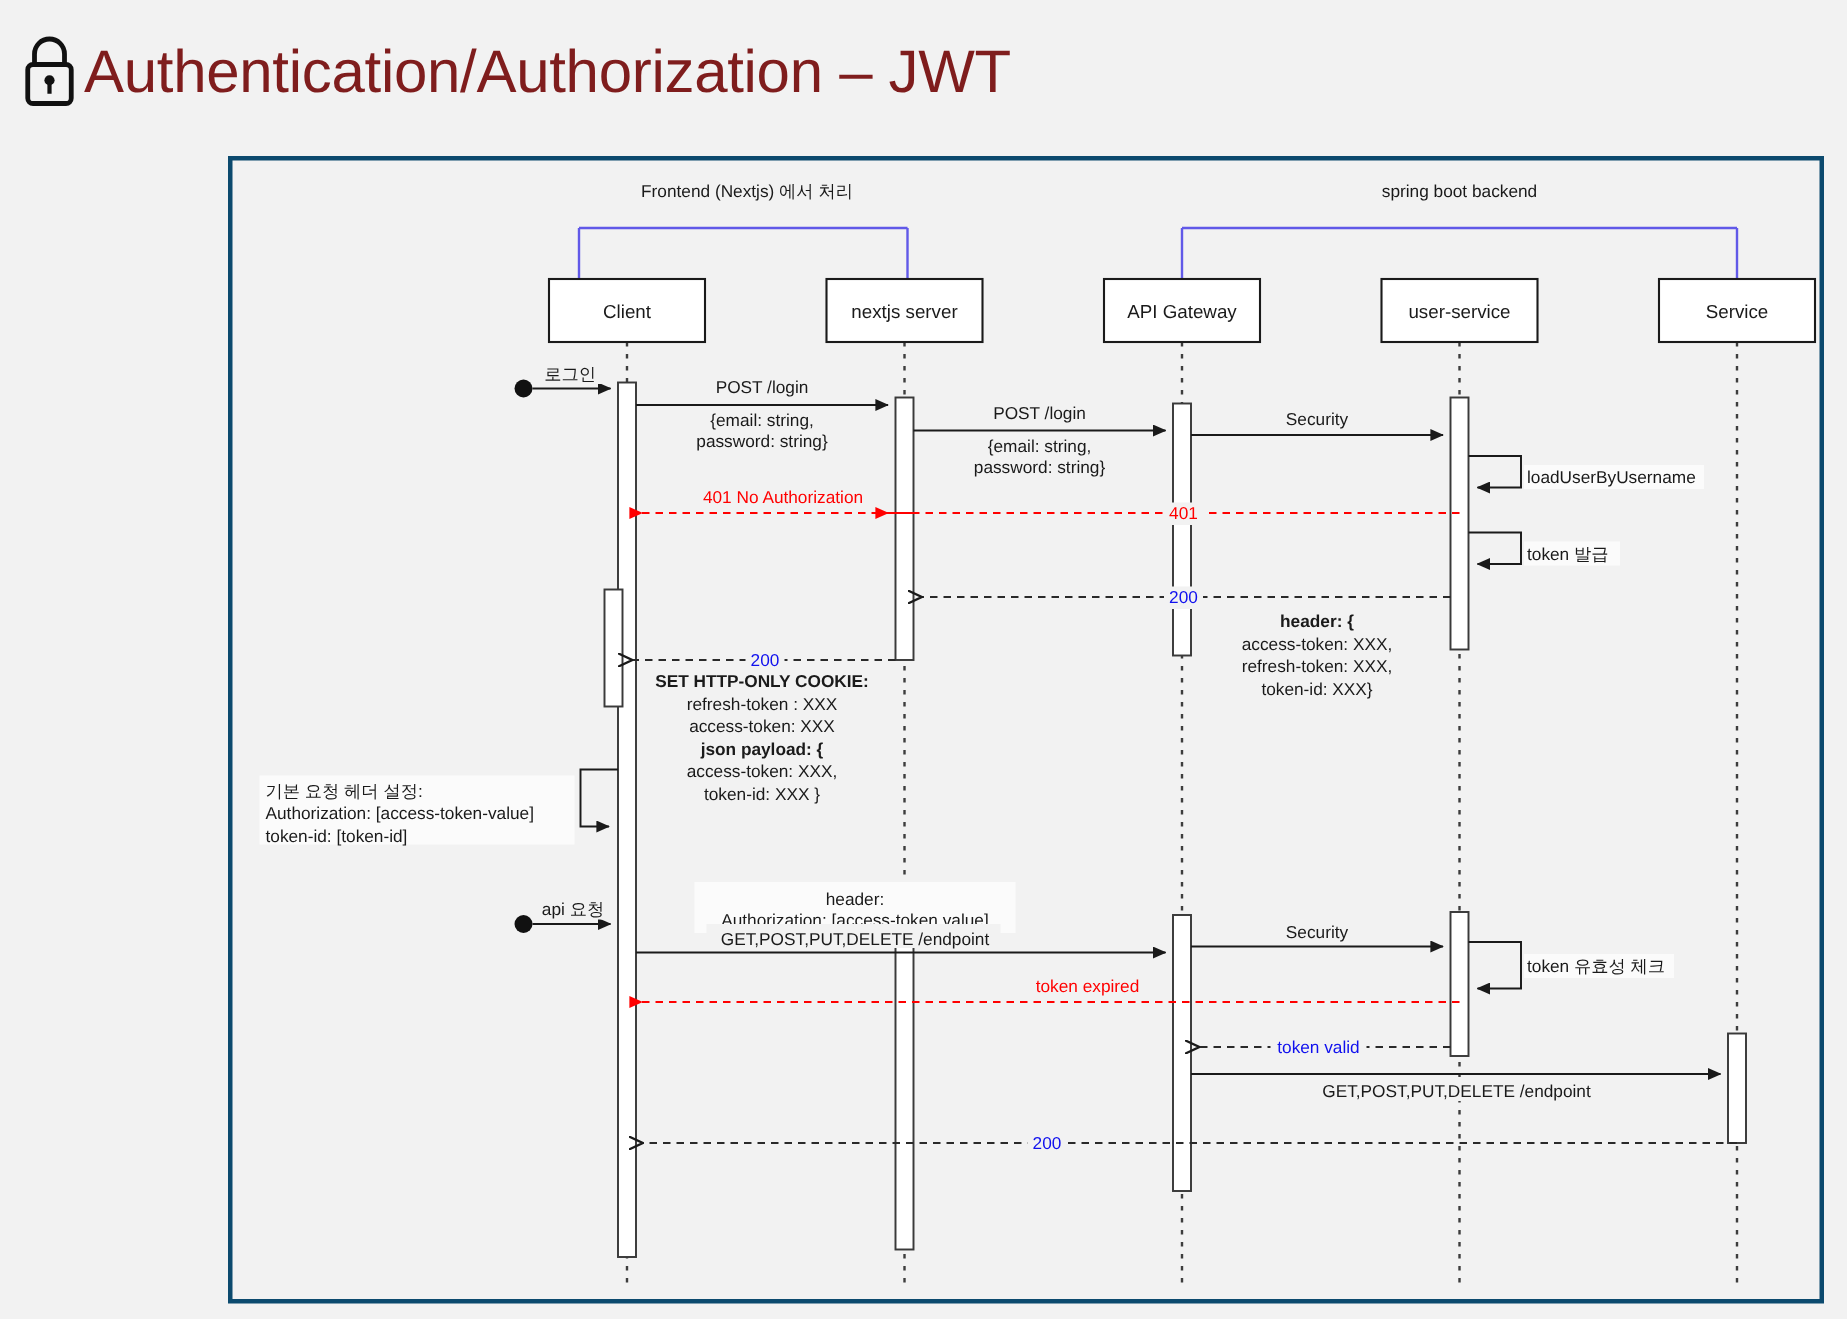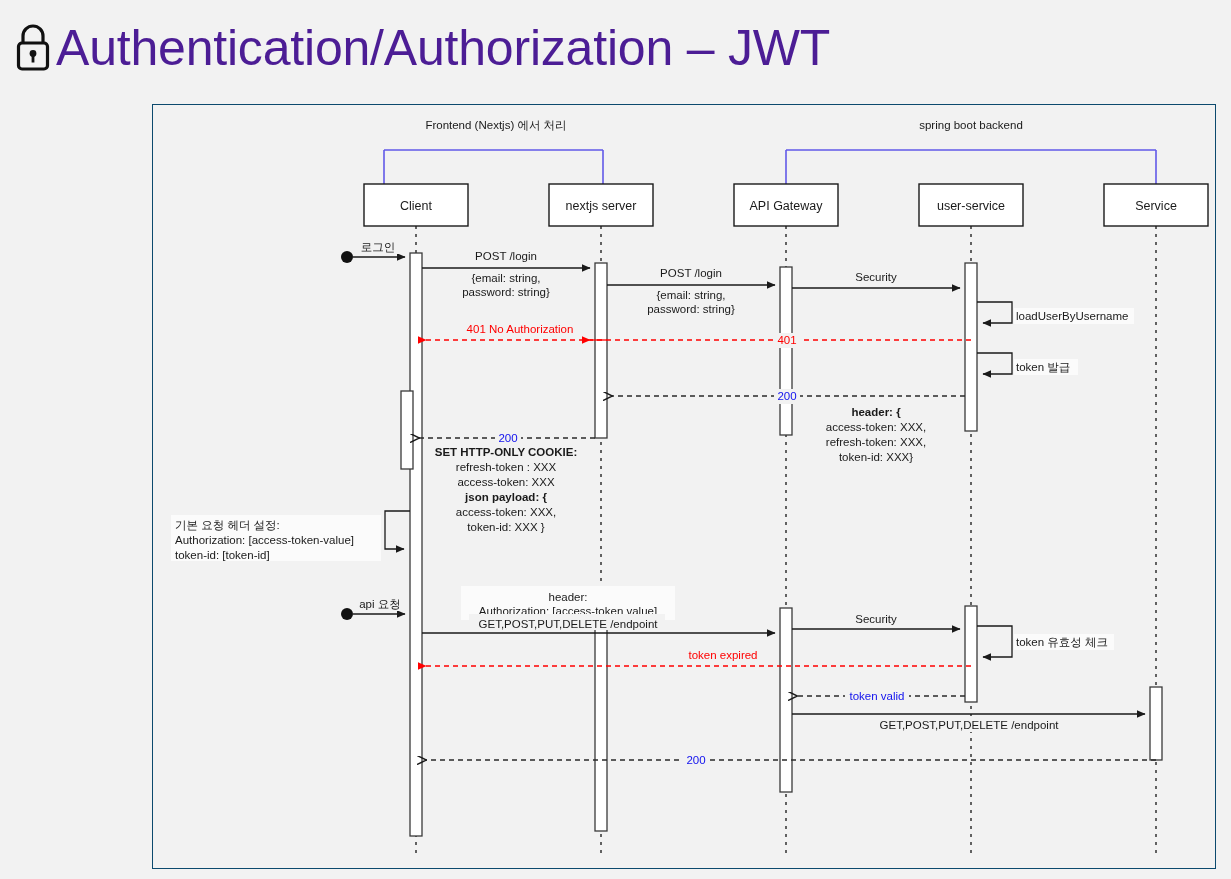--- a/index.html
+++ b/index.html
@@ -30,37 +30,37 @@
     box-sizing: border-box;
   }
   #lock-icon {
     width: 42px;
     height: 52px;
     flex: 0 0 auto;
     margin-right: 2px;
     display: block;
   }
   #title-text {
-    font-size: 50px;
-    color: #4c1d95;
+    font-size: 40px;
+    color: #7f1d1d;
     font-family: "Liberation Sans", sans-serif;
     font-weight: 400;
     letter-spacing: -0.2px;
     white-space: nowrap;
     line-height: 1;
   }
   
   #diagram-frame {
     position: absolute;
     left: 152px;
     top: 104px;
     width: 1064px;
     height: 765px;
     background: #f2f2f2;
-    border: 1px solid #0c4a6e;
+    border: 3px solid #0c4a6e;
     box-sizing: border-box;
   }
   #diagram-svg {
     position: absolute;
     left: 0;
     top: 0;
     width: 1064px;
     height: 765px;
     display: block;
   }

